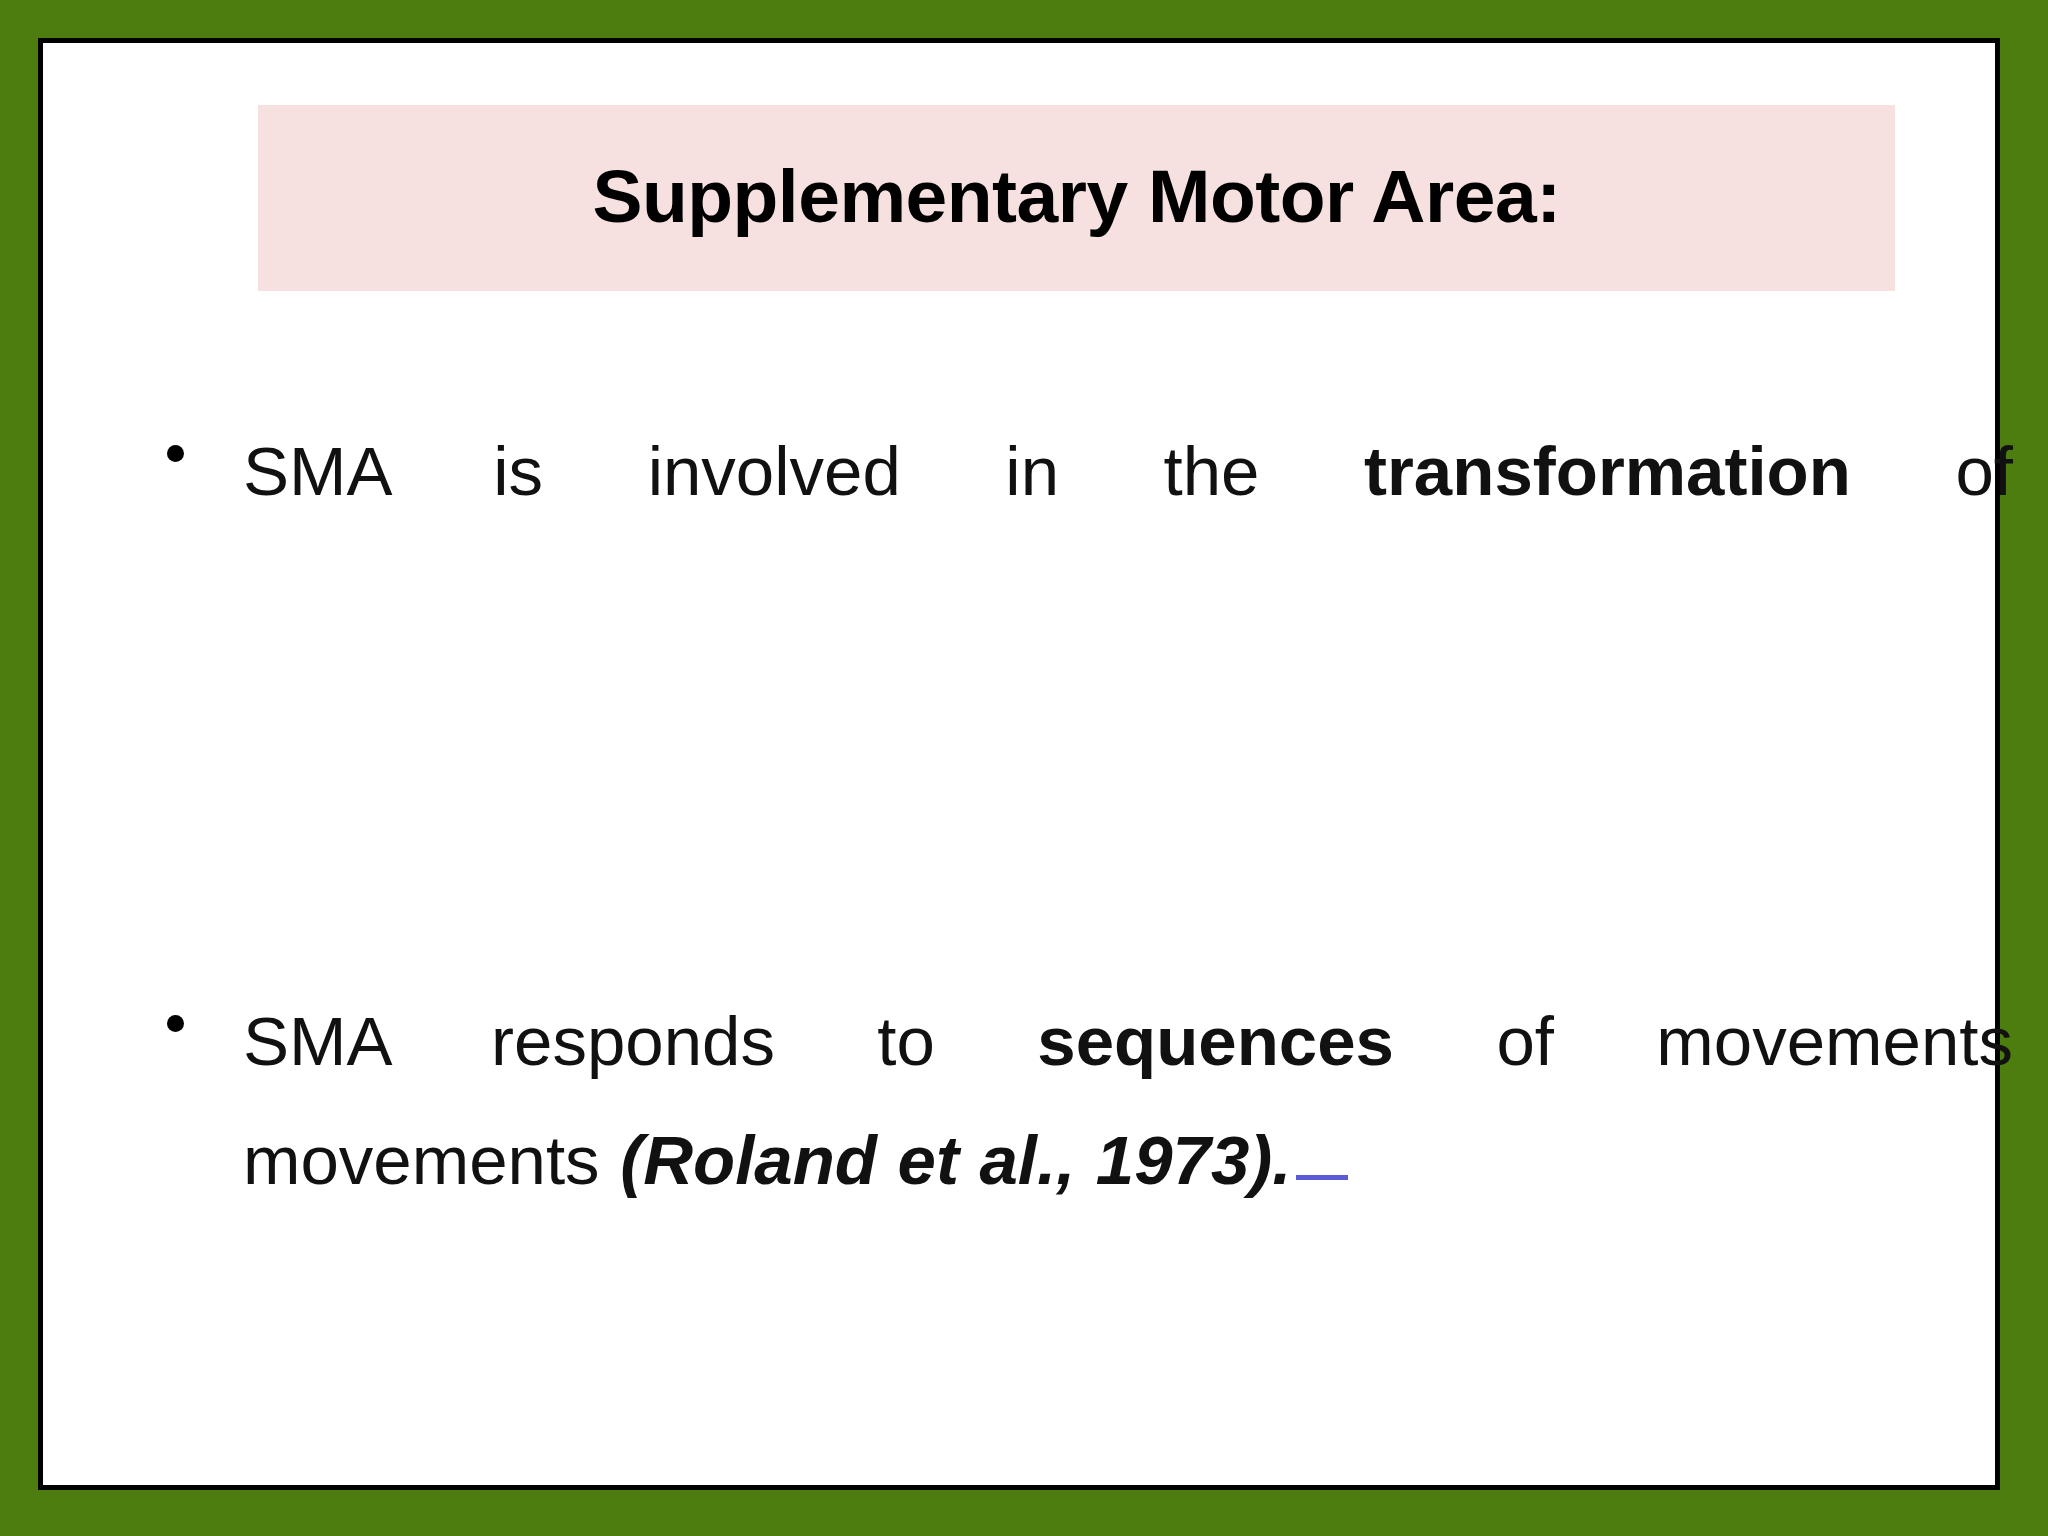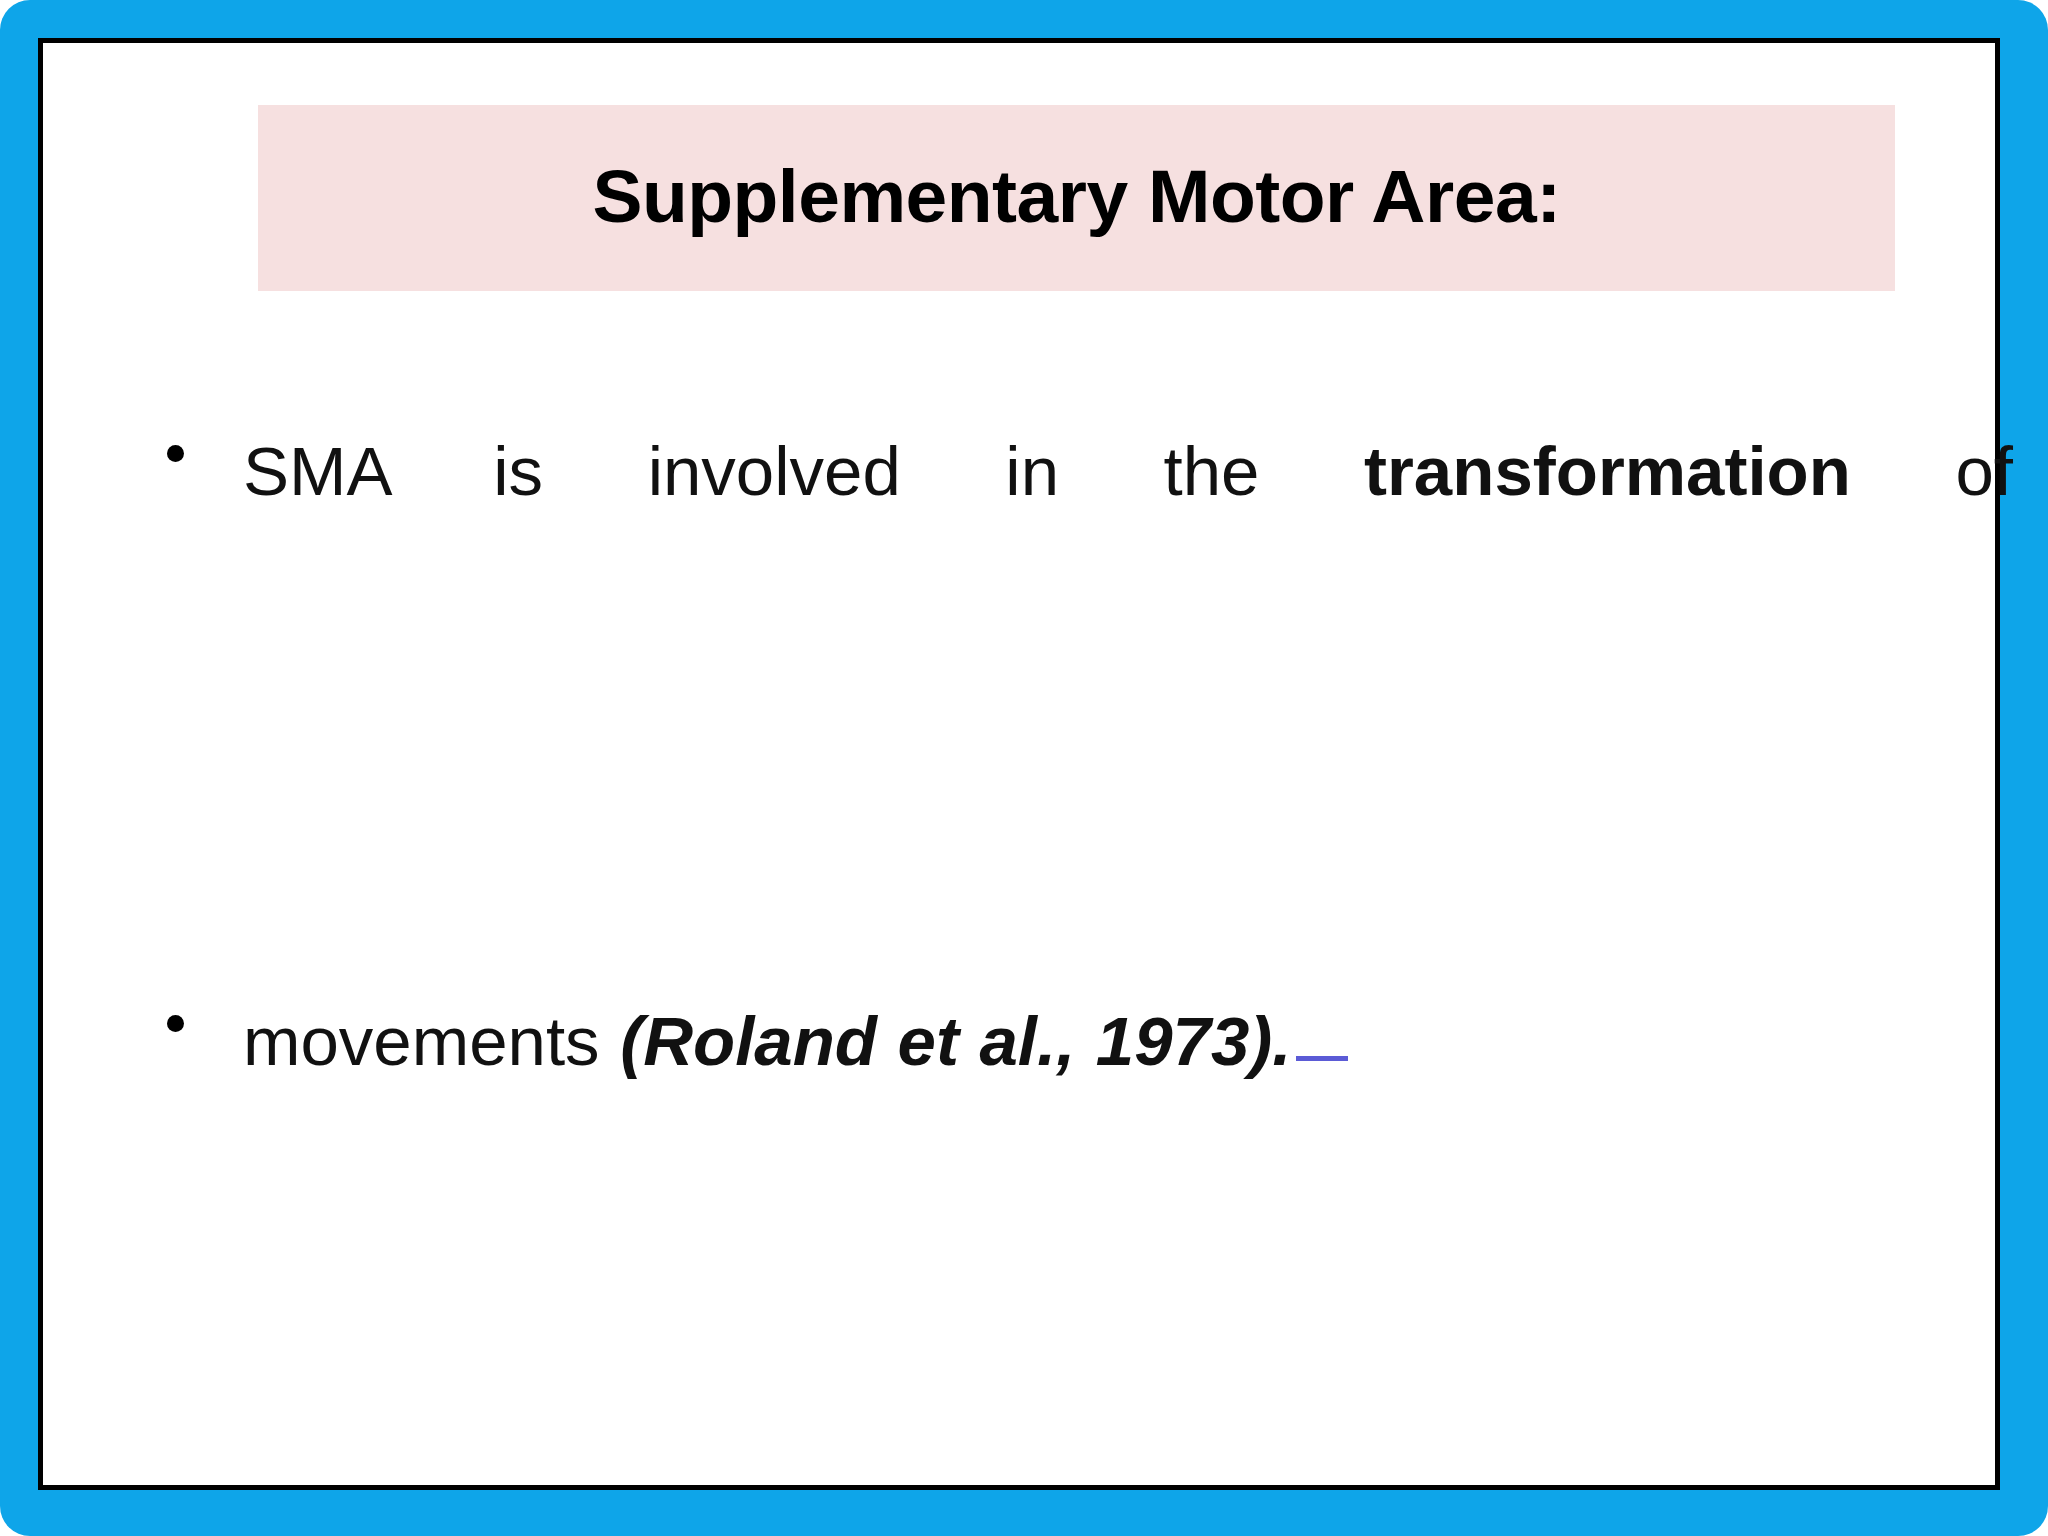--- a/index.html
+++ b/index.html
@@ -13,22 +13,21 @@
     font-family: "Liberation Sans", sans-serif;
     overflow: hidden;
   }
 
   .slide {
     position: absolute;
     left: 0;
     top: 0;
     width: 2048px;
     height: 1536px;
-    background: #0ea5e9;
-    border-radius: 30px;
+    background: #4d7c0f;
   }
 
   
   .slide-frame {
     position: absolute;
     left: 38px;
     top: 38px;
     width: 1962px;
     height: 1452px;
     border: 5px solid #000000;
@@ -140,19 +139,20 @@
       <div class="bullet-block b1">
         <span class="bullet-marker"></span>
         <div class="bullet-text">
           <span class="jline"><span>SMA</span> <span>is</span> <span>involved</span> <span>in</span> <span>the</span> <b>transformation</b> <span>of</span></span>
         </div>
       </div>
 
       <div class="bullet-block b2">
         <span class="bullet-marker"></span>
         <div class="bullet-text">
+          <span class="jline"><span>SMA</span> <span>responds</span> <span>to</span> <b>sequences</b> <span>of</span> <span>movements</span></span>
           <span class="jline last"><span>movements</span> <span class="cite">(Roland et al., 1973).</span><span class="blue-underline"></span></span>
         </div>
       </div>
 
     </div>
   </div>
 </div>
 
 </body></html>

